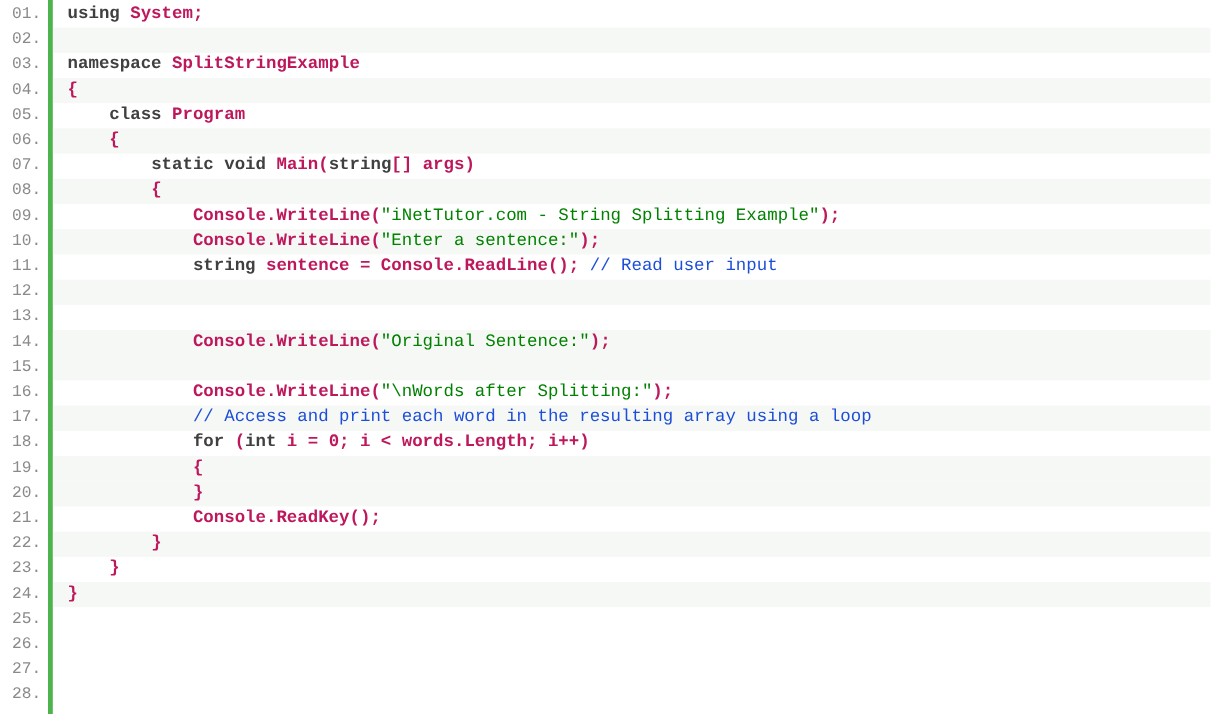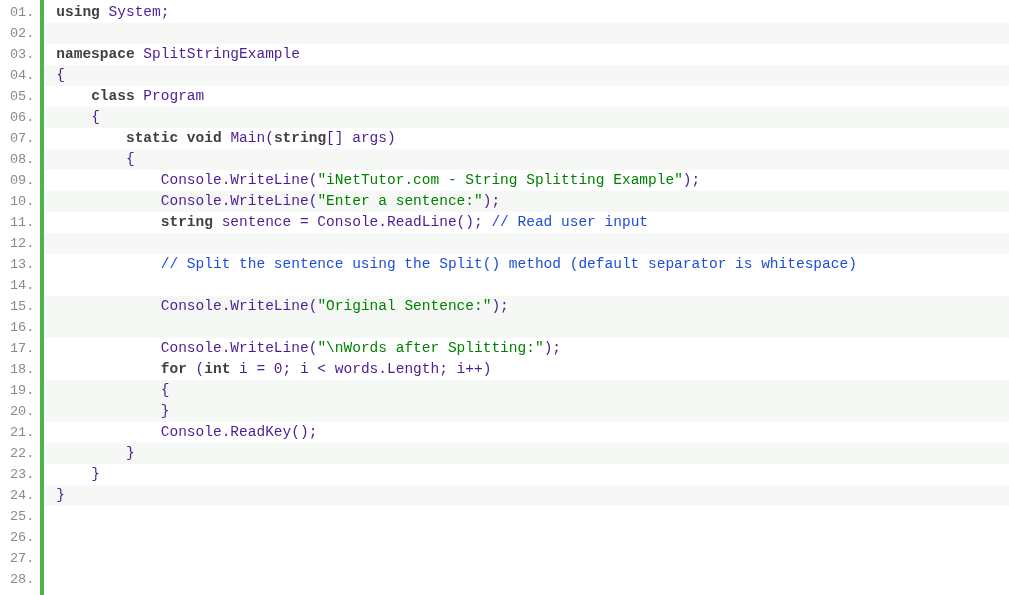--- a/index.html
+++ b/index.html
@@ -43,21 +43,21 @@
   .line {
     height: 21px;
     line-height: 21px;
     padding-left: 12px;
     white-space: pre;
   }
   .line.alt { background: #f6f8f6; }
   .kw { color: #404040; font-weight: bold; }
   .str { color: #008200; }
   .com { color: #1d4ed8; }
-  .txt { color: #4c1d95; }
+  .txt { color: #be185d; font-weight: bold; }
 </style>
 </head>
 <body>
 
 <div class="code-block">
   <div class="gutter">
     <div class="ln">01.</div>
     <div class="ln">02.</div>
     <div class="ln">03.</div>
     <div class="ln">04.</div>
@@ -106,32 +106,32 @@
     <div class="line alt">        <span class="txt">{</span></div>
 
     <div class="line">            <span class="txt">Console.WriteLine(</span><span class="str">"iNetTutor.com - String Splitting Example"</span><span class="txt">);</span></div>
 
     <div class="line alt">            <span class="txt">Console.WriteLine(</span><span class="str">"Enter a sentence:"</span><span class="txt">);</span></div>
 
     <div class="line">            <span class="kw">string</span><span class="txt"> sentence = Console.ReadLine(); </span><span class="com">// Read user input</span></div>
 
     <div class="line alt"></div>
 
-    <div class="line">            <span class="com">// Split the sentence using the Split() method (default separator is whitespace)</span></div>
 
 
     <div class="line"></div>
 
     <div class="line alt">            <span class="txt">Console.WriteLine(</span><span class="str">"Original Sentence:"</span><span class="txt">);</span></div>
 
 
     <div class="line alt"></div>
 
     <div class="line">            <span class="txt">Console.WriteLine(</span><span class="str">"\nWords after Splitting:"</span><span class="txt">);</span></div>
 
+    <div class="line alt">            <span class="com">// Access and print each word in the resulting array using a loop</span></div>
 
     <div class="line">            <span class="kw">for</span><span class="txt"> (</span><span class="kw">int</span><span class="txt"> i = 0; i &lt; words.Length; i++)</span></div>
 
     <div class="line alt">            <span class="txt">{</span></div>
 
 
     <div class="line alt">            <span class="txt">}</span></div>
 
     <div class="line">            <span class="txt">Console.ReadKey();</span></div>
 

